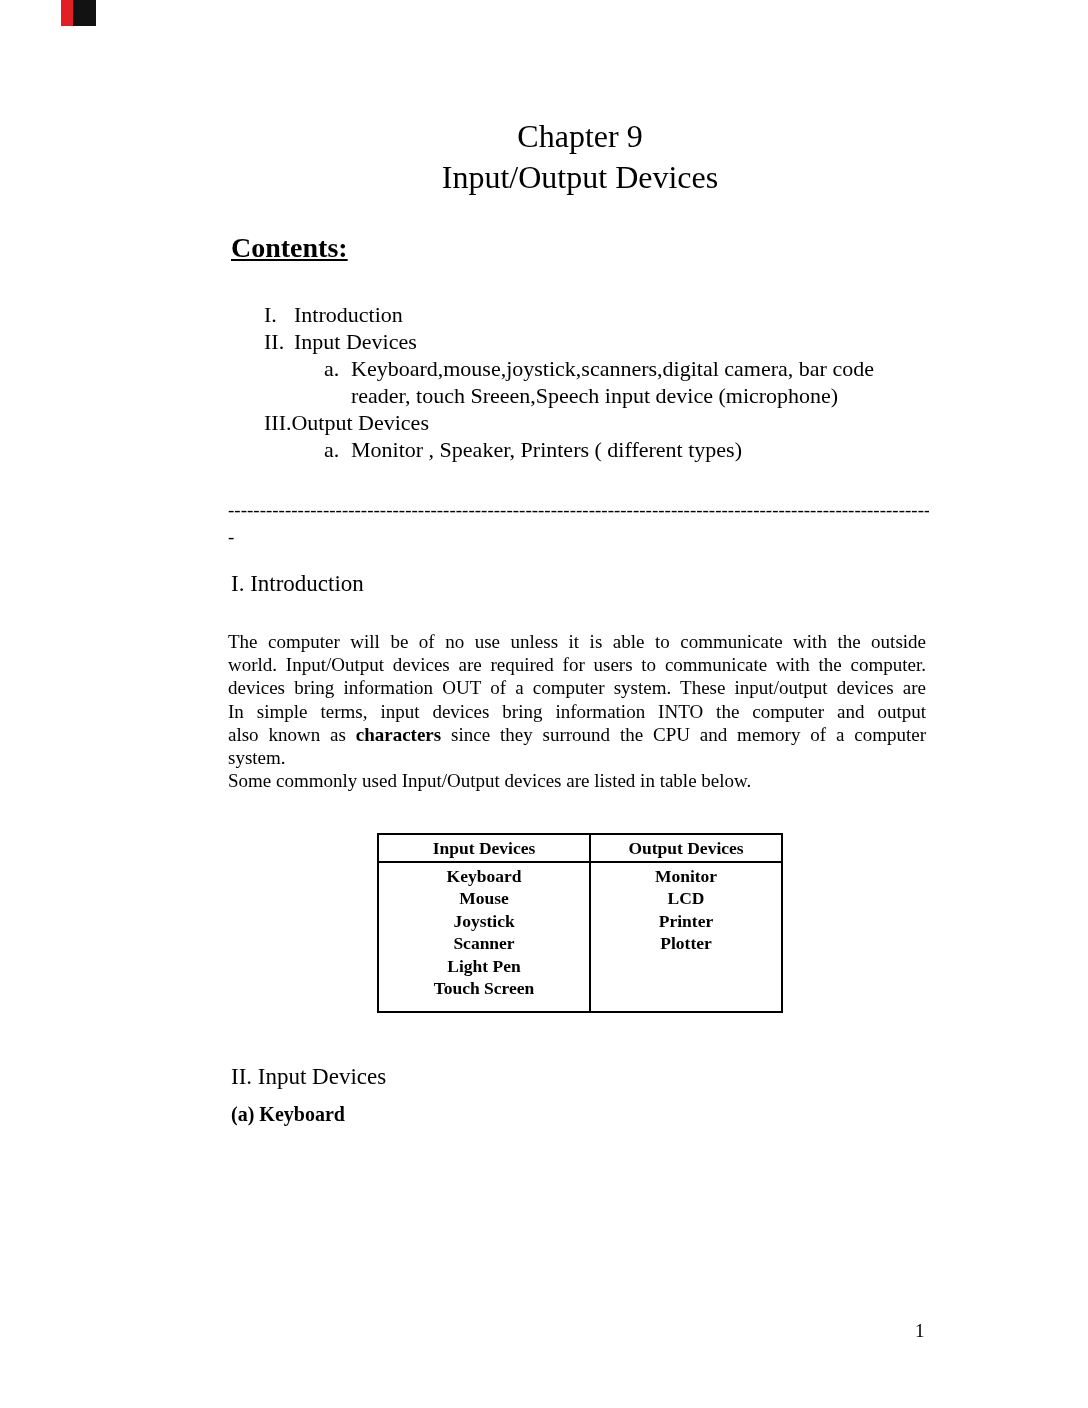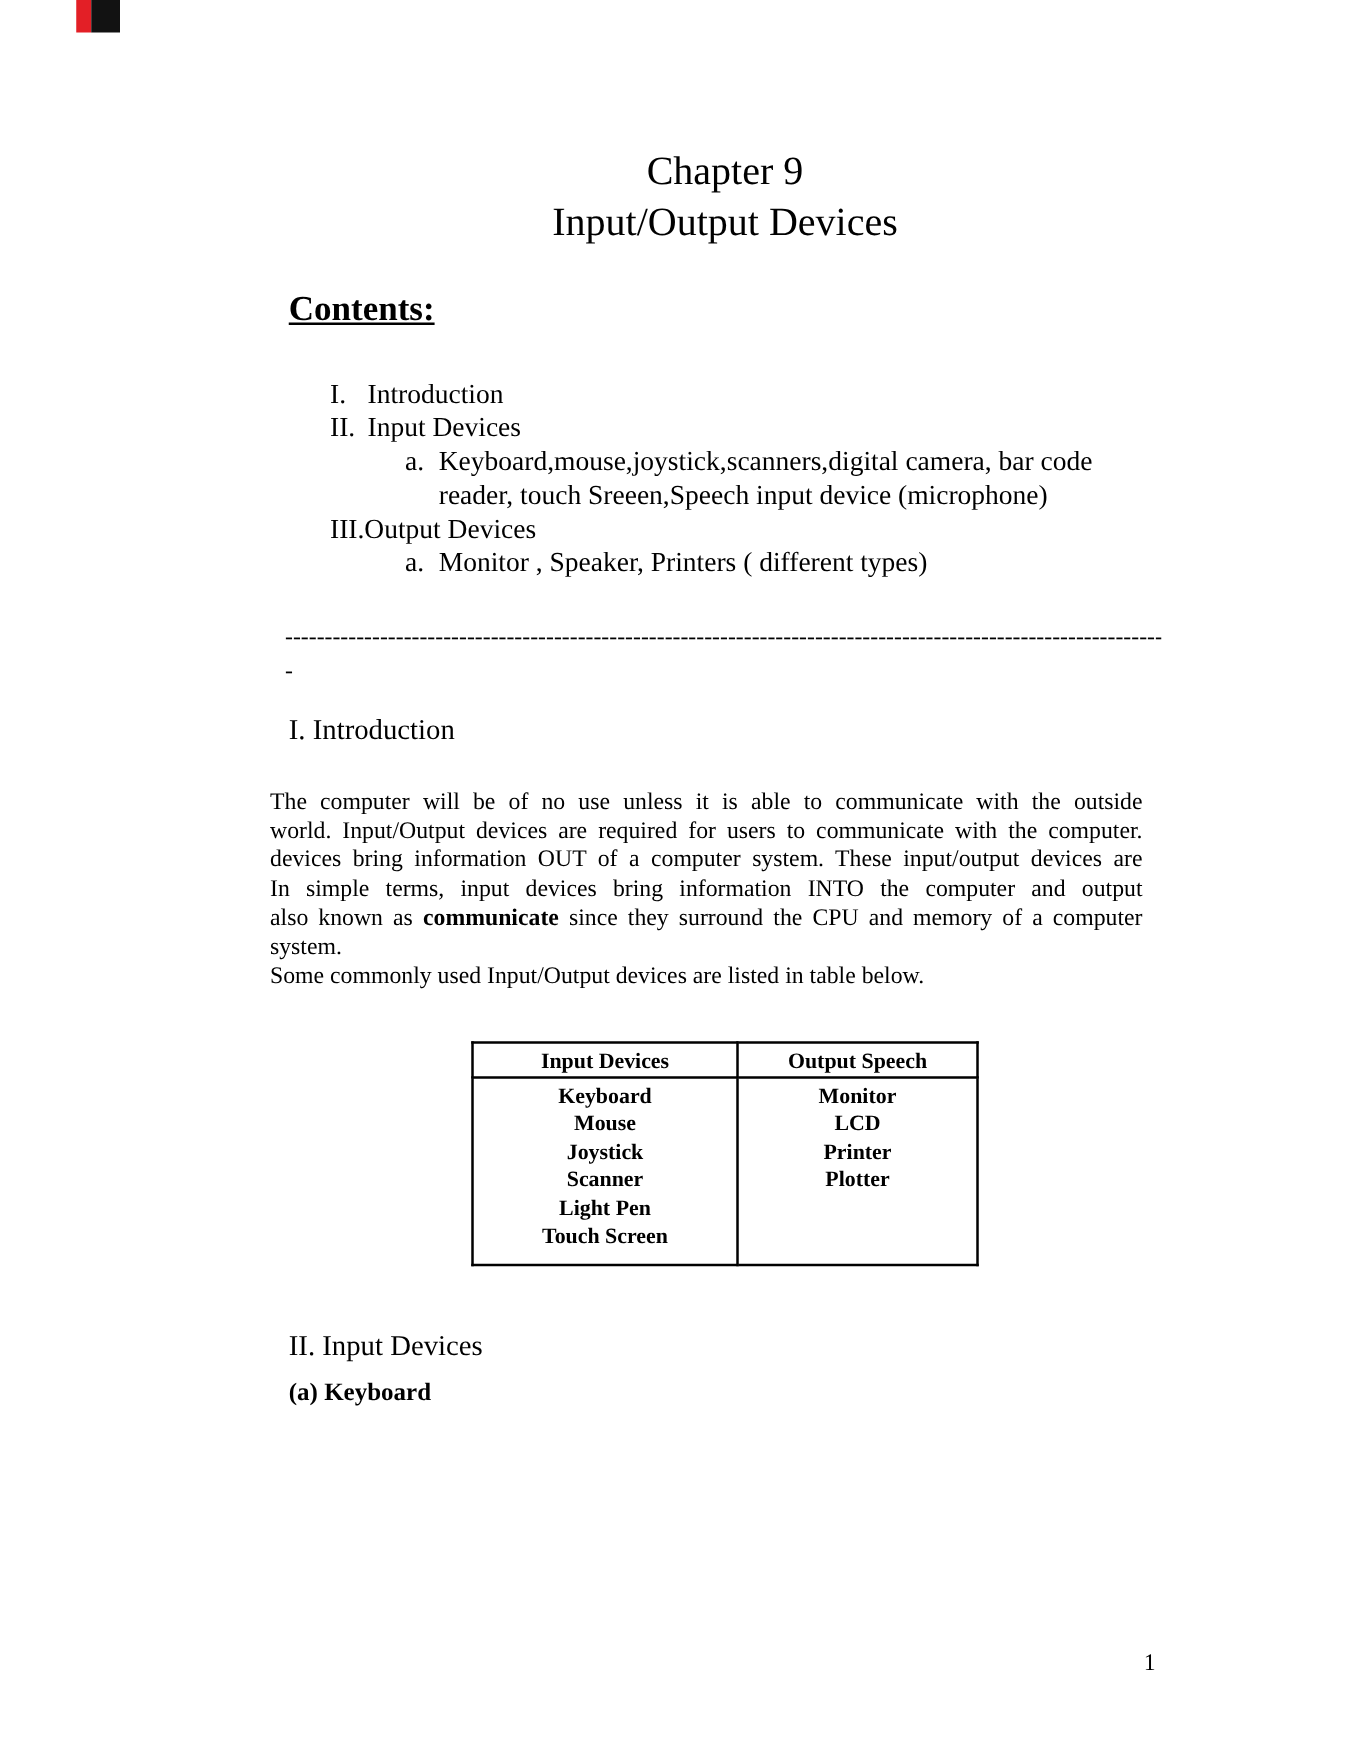--- a/index.html
+++ b/index.html
@@ -26,21 +26,21 @@
   
   .dashes{left:192px;top:496px;width:701px;height:27px;line-height:27px;
           font-size:19px;overflow:hidden;white-space:nowrap;}
   .dash-tail{left:192px;top:523px;font-size:19px;line-height:27px;}
   
   .h-intro{left:195px;top:571px;font-size:23px;}
   .h-input{left:195px;top:1064px;font-size:23px;}
   .h-keyboard{left:195px;top:1103px;font-size:20px;font-weight:bold;}
   
   .para{width:698px;font-size:19px;}
-  .intro-para{left:180px;top:630px;}
+  .intro-para{left:192px;top:630px;}
   .kb-para{left:188px;top:1135px;width:705px;}
   .pline{line-height:23.2px;min-height:23.2px;}
   .pline.jline{text-align:justify;text-align-last:justify;}
   .pline.padline{padding-left:8px;}
   
   .devices-table{left:341px;top:833px;border-collapse:collapse;table-layout:fixed;}
   .devices-table th,.devices-table td{border:2px solid #000;}
   .devices-table th{
     width:210px;font-size:17.5px;font-weight:bold;text-align:center;
     padding:3px 0 2px 0;
@@ -90,30 +90,30 @@
   <div class="abs dashes">----------------------------------------------------------------------------------------------------------------------------------</div>
   <div class="abs dash-tail">-</div>
 
   <div class="abs h-intro">I. Introduction</div>
 
   <div class="abs para intro-para">
       <div class="pline jline">The computer will be of no use unless it is able to communicate with the outside</div>
       <div class="pline jline">world. Input/Output devices are required for users to communicate with the computer.</div>
       <div class="pline jline">devices bring information OUT of a computer system. These input/output devices are</div>
       <div class="pline jline">In simple terms, input devices bring information INTO the computer and output</div>
-      <div class="pline jline"><span>also known as </span><b>communicate</b><span> since they surround the CPU and memory of a computer</span></div>
+      <div class="pline jline"><span>also known as </span><b>characters</b><span> since they surround the CPU and memory of a computer</span></div>
       <div class="pline">system.</div>
       <div class="pline">Some commonly used Input/Output devices are listed in table below.</div>
     </div>
 
   <table class="abs devices-table">
     <thead>
       <tr>
         <th>Input Devices</th>
-        <th class="col2">Output Speech</th>
+        <th class="col2">Output Devices</th>
       </tr>
     </thead>
     <tbody>
       <tr>
         <td>
           <div>
               <div class="tcell-line">Keyboard</div>
               <div class="tcell-line">Mouse</div>
               <div class="tcell-line">Joystick</div>
               <div class="tcell-line">Scanner</div>

